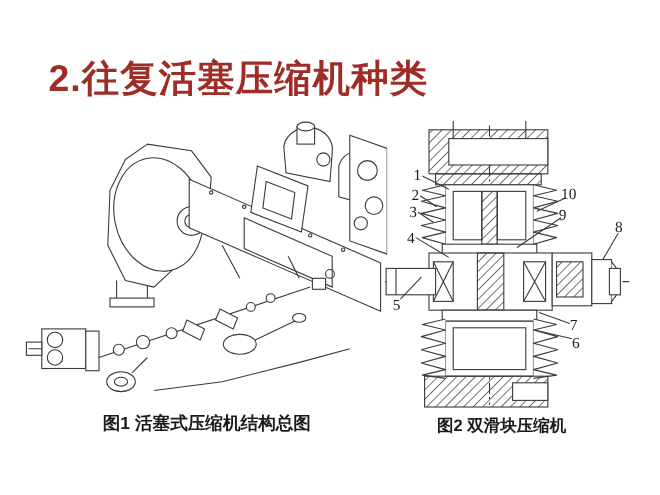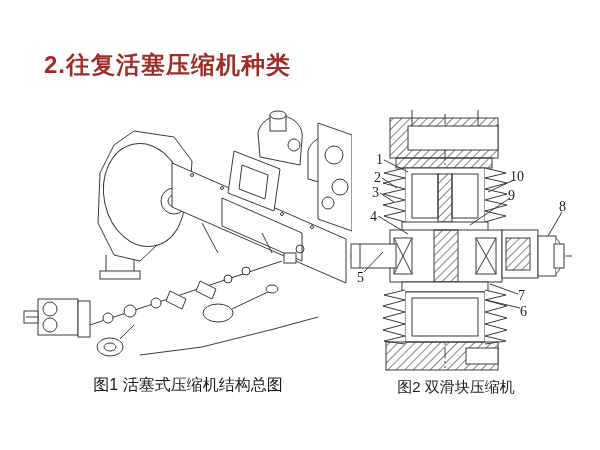--- a/index.html
+++ b/index.html
@@ -4,28 +4,28 @@
 <style>
   html,body{margin:0;padding:0;}
   body{
     width:600px;height:450px;position:relative;overflow:hidden;
     background:#ffffff;
     font-family:"Liberation Sans","DejaVu Sans",sans-serif;
   }
   .slide{position:absolute;inset:0;background:#ffffff;}
   .title{
     position:absolute;left:44px;top:49px;
-    font-size:24px;font-weight:bold;color:#9e2d28;
+    font-size:34px;font-weight:bold;color:#9e2d28;
     letter-spacing:1px;white-space:nowrap;
   }
   .fig{position:absolute;}
   .fig1{left:22px;top:103px;width:330px;height:268px;}
   .fig2{left:350px;top:110px;width:230px;height:264px;}
   .caption{
-    position:absolute;color:#1a1a1a;font-weight:400;
+    position:absolute;color:#1a1a1a;font-weight:700;
     text-align:center;white-space:nowrap;
   }
   .cap1{left:58px;top:375px;width:260px;font-size:16px;}
   .cap2{left:381px;top:378px;width:150px;font-size:15px;}
   svg{display:block;}
   .ln{stroke:#3a3a3a;stroke-width:1;fill:none;}
   .lnw{stroke:#3a3a3a;stroke-width:1;fill:#ffffff;}
   .lbl{font-family:"Liberation Serif","DejaVu Serif",serif;font-size:14px;fill:#1c1c1c;}
 </style>
 </head>

